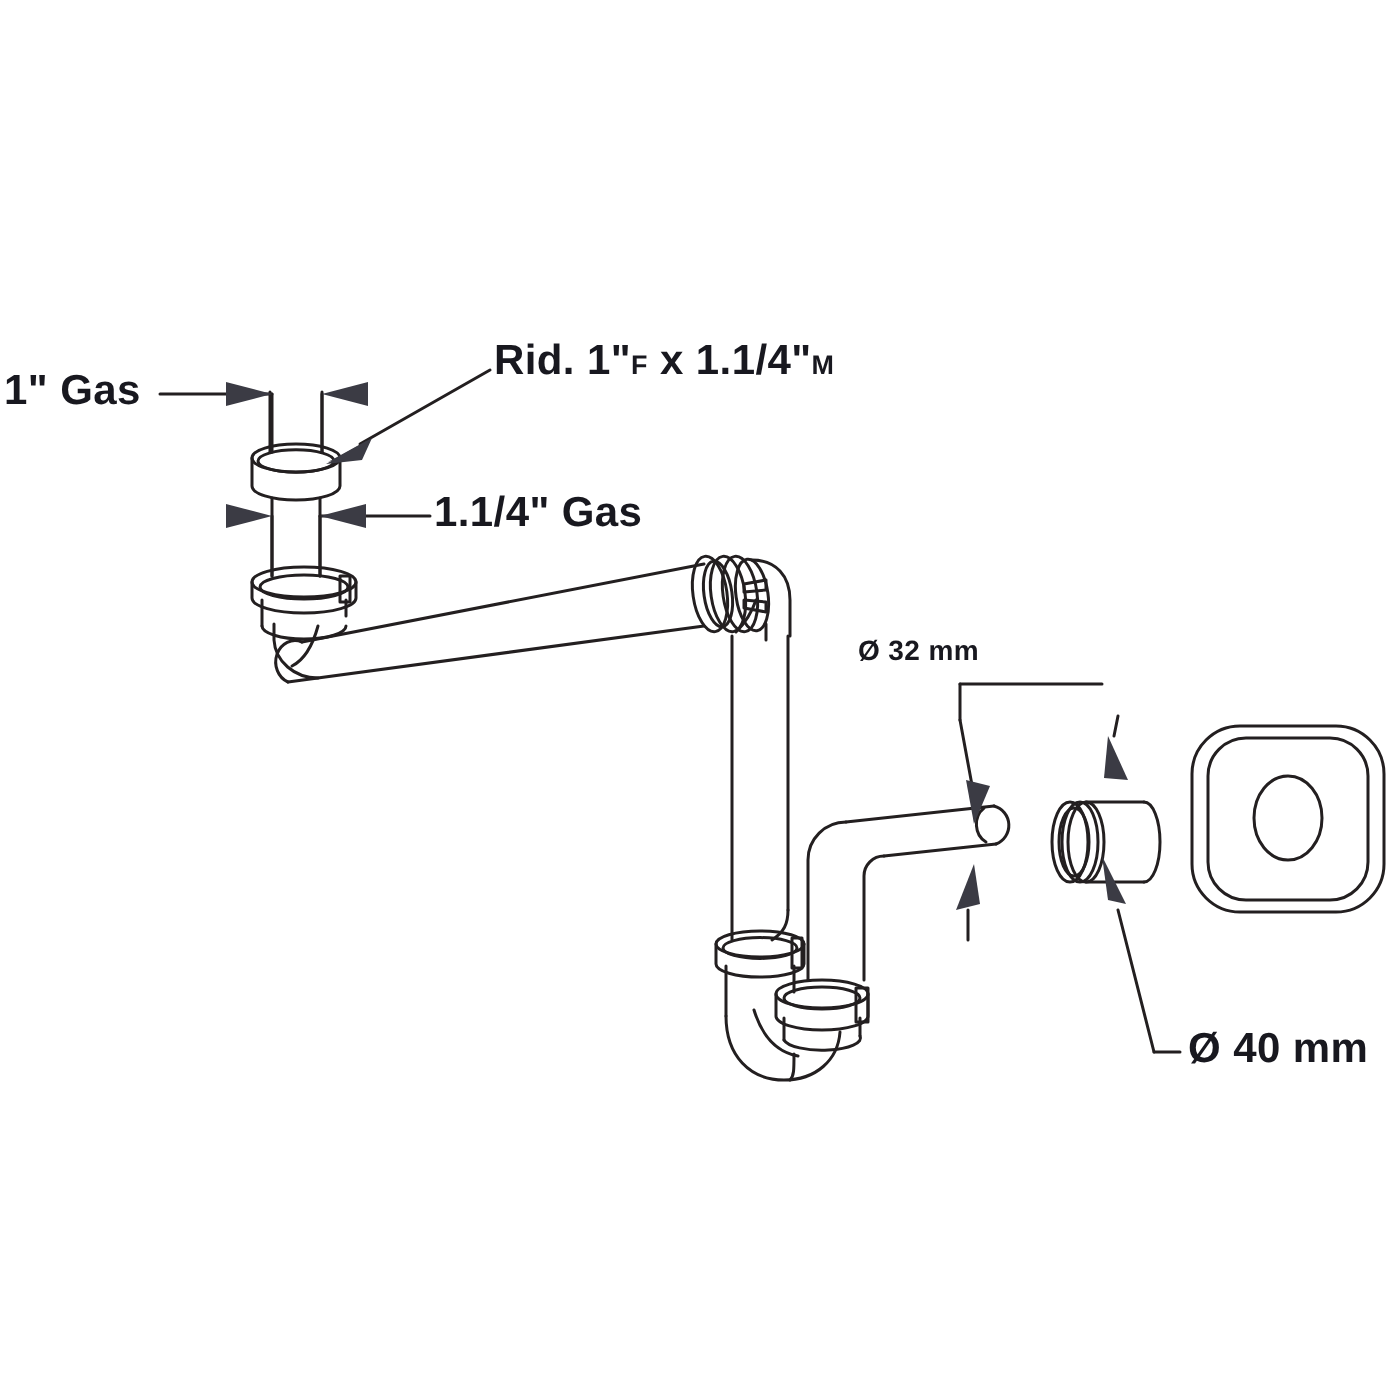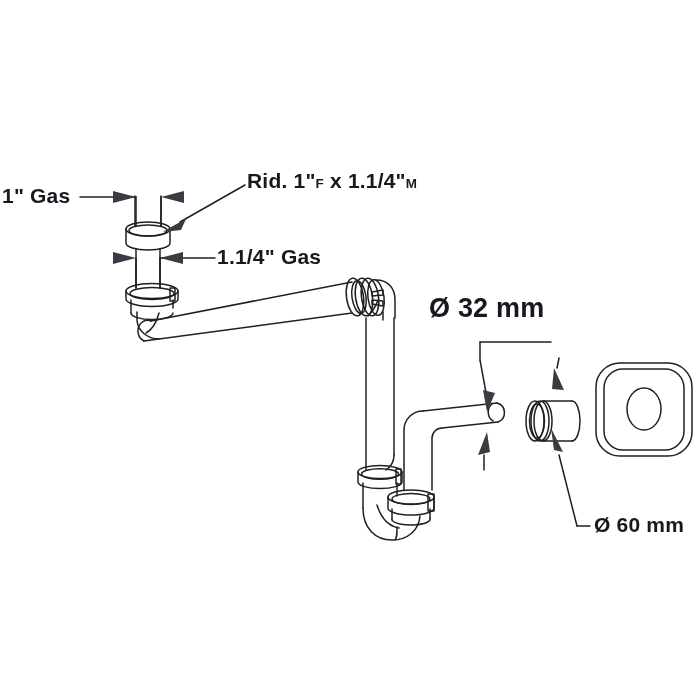--- a/index.html
+++ b/index.html
@@ -38,21 +38,21 @@
     letter-spacing: 0.2px;
   }
   .lbl .sub {
     font-size: 0.64em;
     font-weight: bold;
     vertical-align: baseline;
   }
   #lbl-gas1   { left: 2px;   top: 185px; font-size: 21px; }
   #lbl-rid    { left: 247px; top: 170px; font-size: 21px; }
   #lbl-gas114 { left: 217px; top: 246px; font-size: 21px; }
-  #lbl-d32    { left: 429px; top: 295px; font-size: 27px; text-align: right; }
+  #lbl-d32    { left: 429px; top: 318px; font-size: 14px; text-align: right; }
   #lbl-d40    { left: 594px; top: 514px; font-size: 21px; }
 </style>
 </head>
 <body>
 
 <div id="stage">
 
   <svg id="drawing" viewBox="0 0 700 700">
     <g fill="none" stroke="#231f20" stroke-width="1.5" stroke-linecap="round" stroke-linejoin="round">
 
@@ -236,15 +236,15 @@
   </svg>
 
   <div class="lbl" id="lbl-gas1">1" Gas</div>
 
   <div class="lbl" id="lbl-rid"><span>Rid. 1"</span><span class="sub">F</span><span> x 1.1/4"</span><span class="sub">M</span></div>
 
   <div class="lbl" id="lbl-gas114">1.1/4" Gas</div>
 
   <div class="lbl" id="lbl-d32">Ø 32 mm</div>
 
-  <div class="lbl" id="lbl-d40">Ø 60 mm</div>
+  <div class="lbl" id="lbl-d40">Ø 40 mm</div>
 
 </div>
 
 </body></html>

